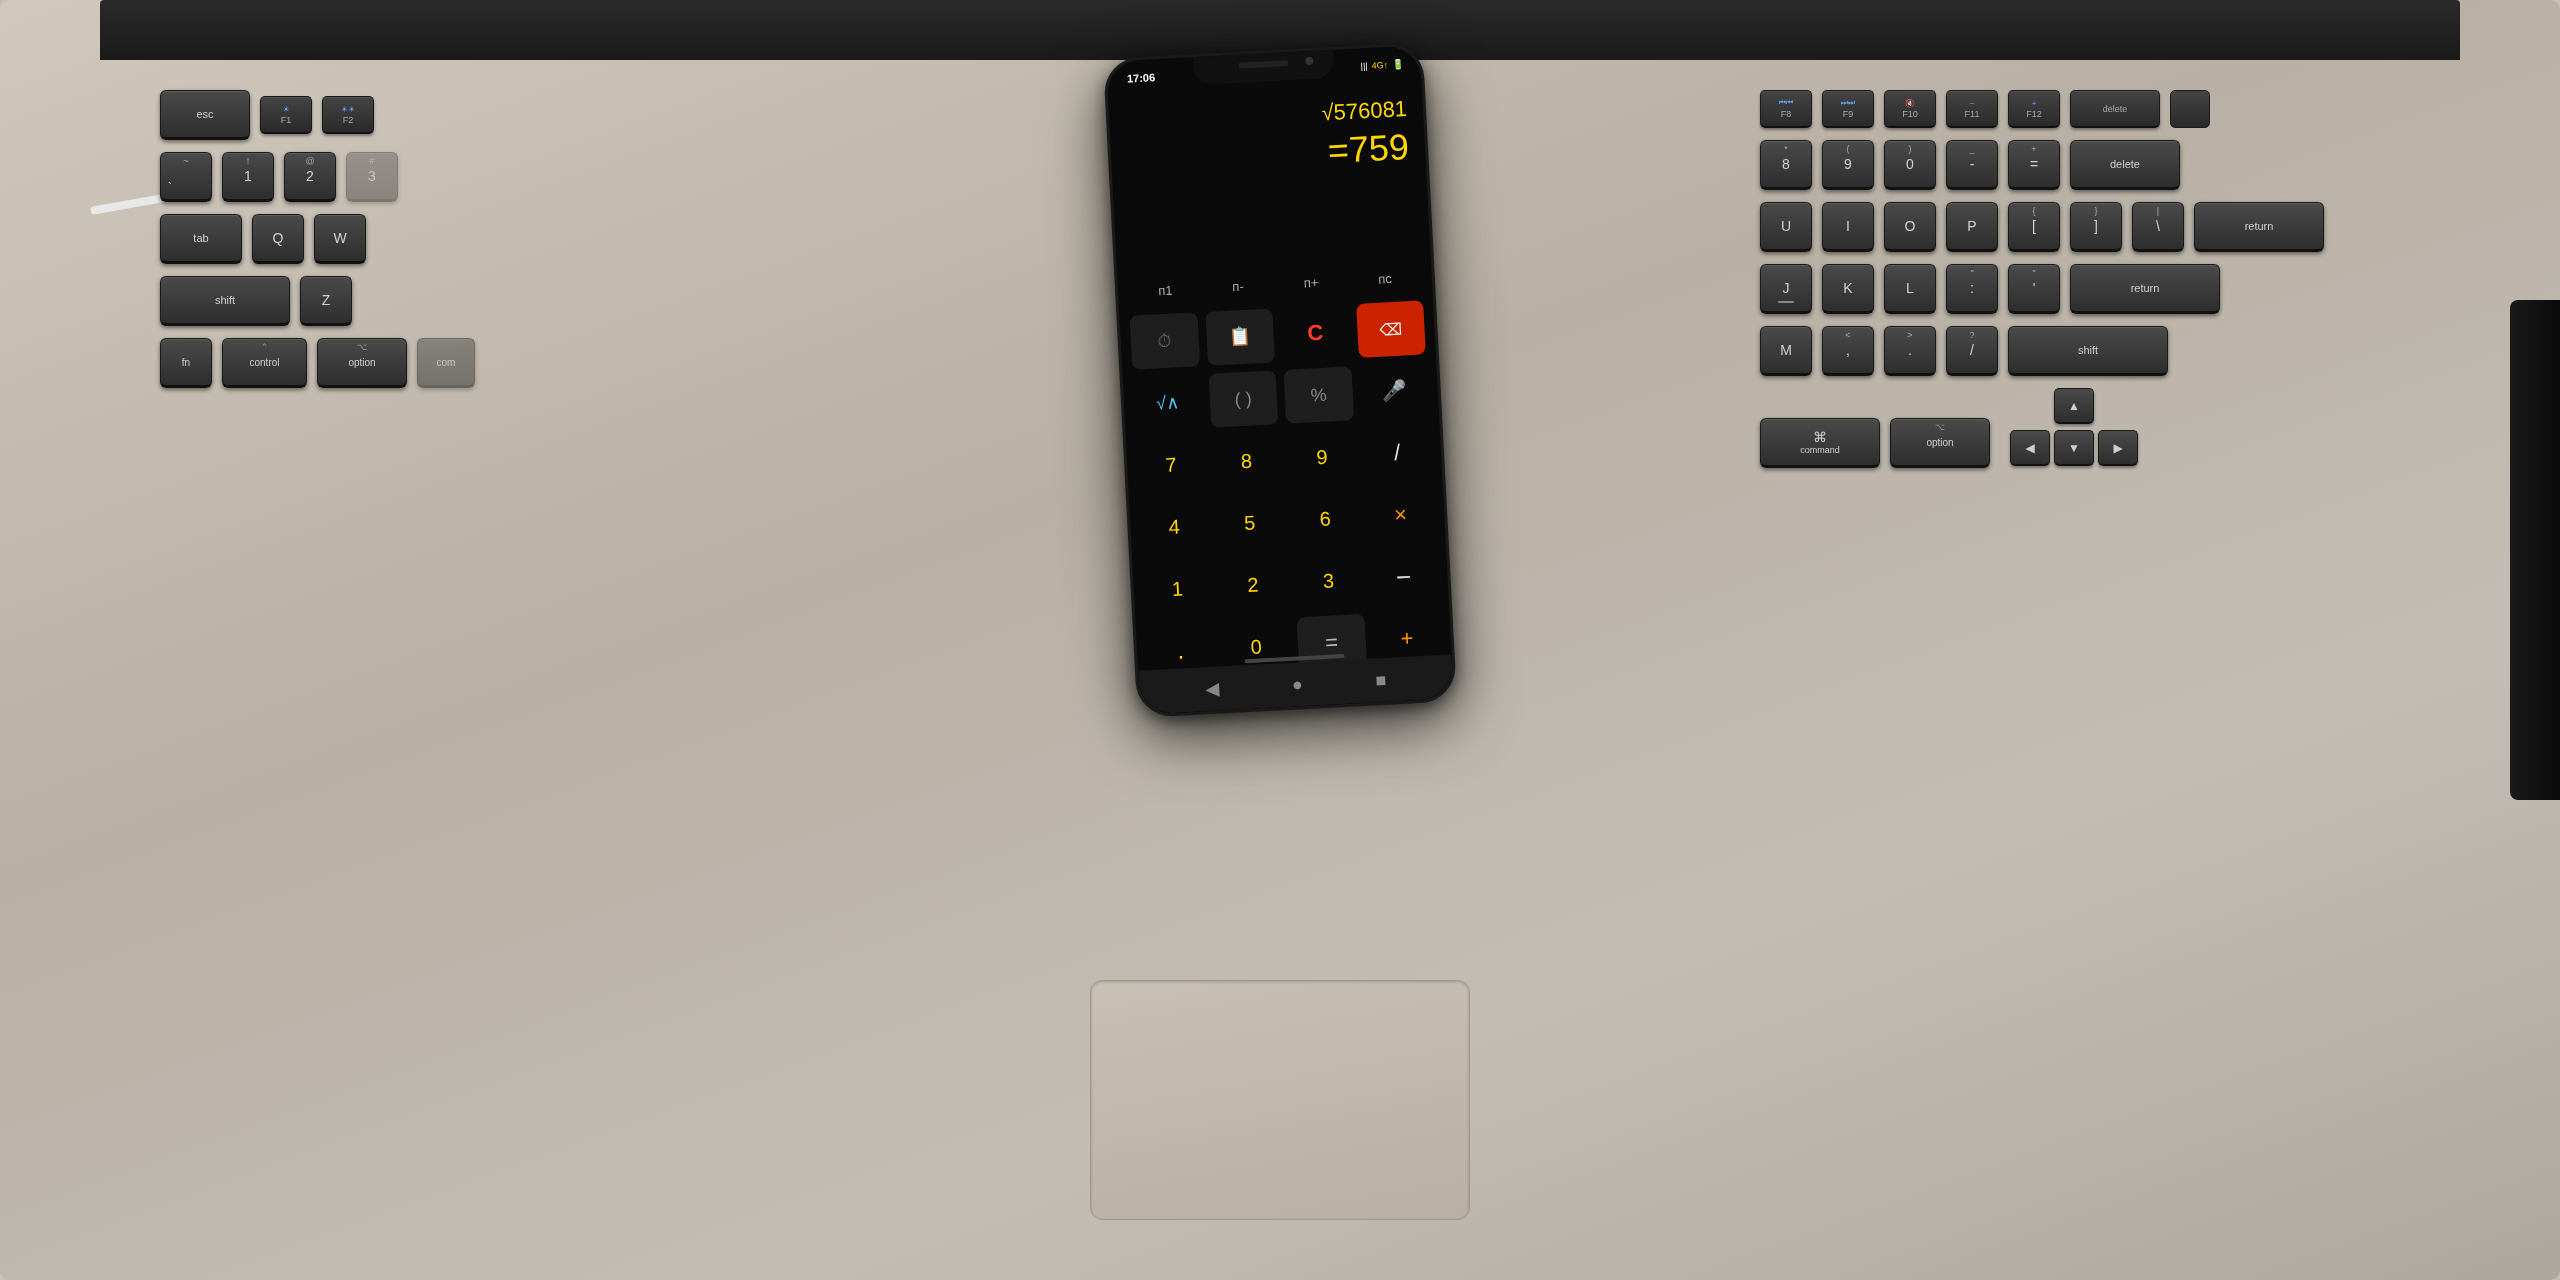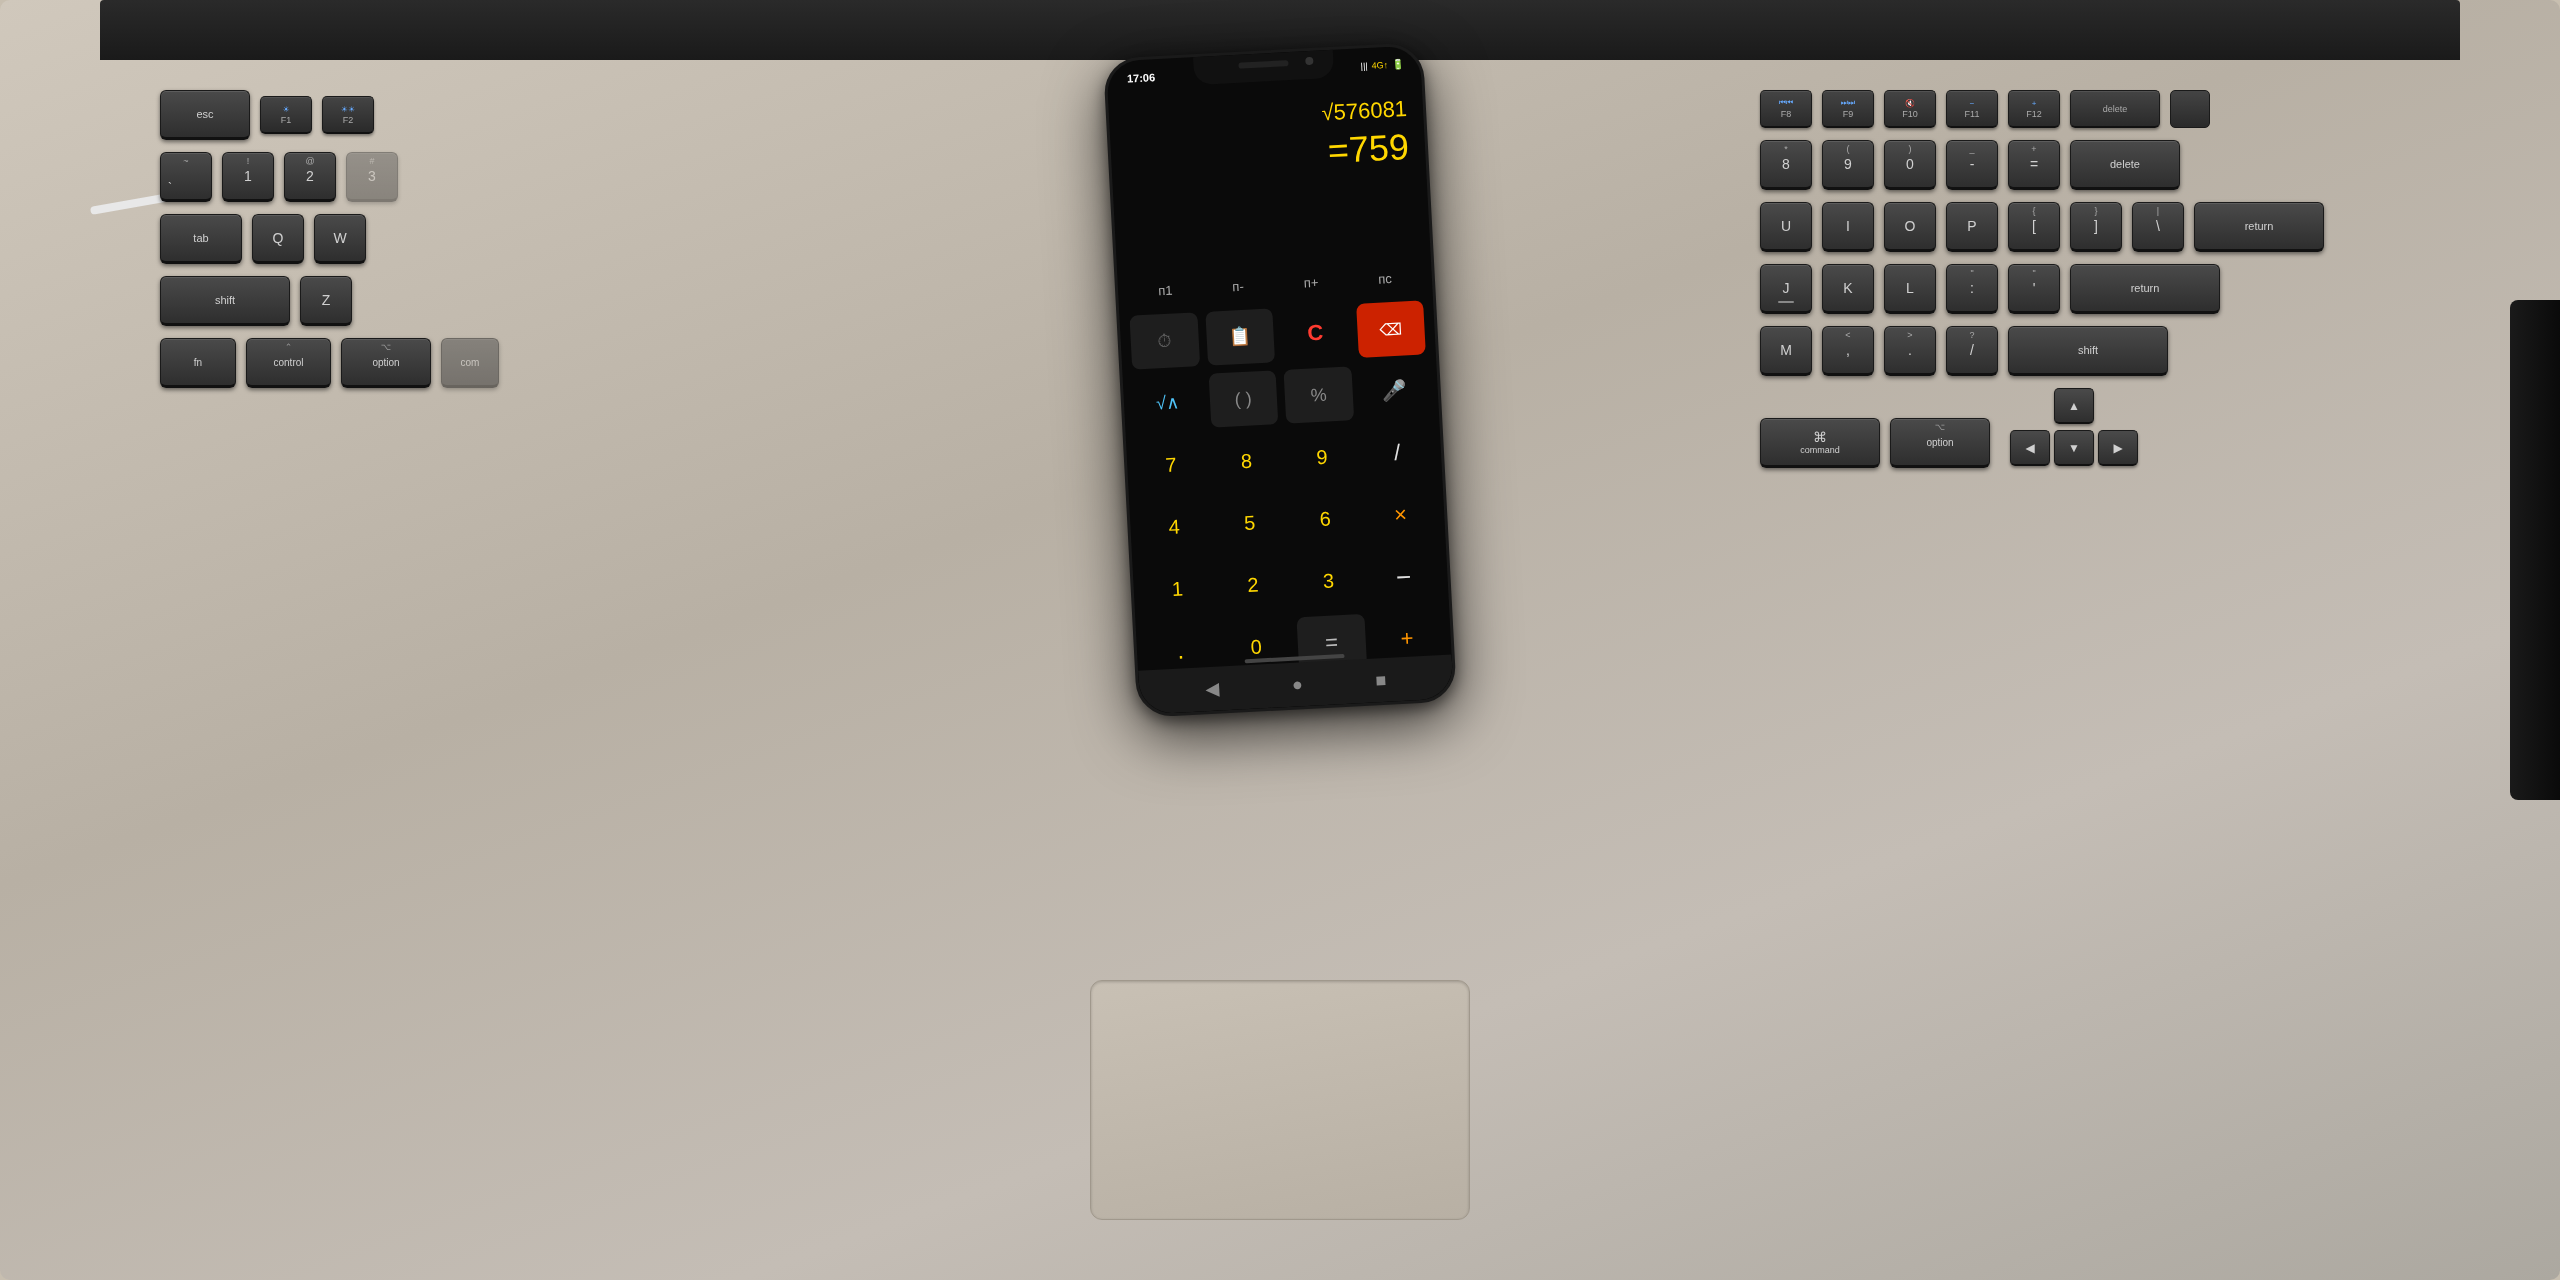--- a/index.html
+++ b/index.html
@@ -257,21 +257,21 @@
     .reg-key .k-top { font-size: 9px; color: #aaa; position: absolute; top: 3px; left: 50%; transform: translateX(-50%); }
     .reg-key .k-main { font-size: 14px; }
     .reg-key.cmd-key { width: 110px; font-size: 10px; }
     .reg-key.opt-key { width: 90px; font-size: 10px; }
     .reg-key.return-key { width: 120px; font-size: 11px; }
     .reg-key.delete-key { width: 100px; font-size: 11px; }
     .reg-key.shift-key { width: 140px; font-size: 11px; }
     .reg-key.esc-key { width: 90px; font-size: 11px; }
     .reg-key.tab-key { width: 82px; font-size: 11px; text-align: right; }
     .reg-key.caps-key { width: 90px; font-size: 10px; }
-    .reg-key.fn-main { width: 76px; font-size: 10px; }
+    .reg-key.fn-main { width: 52px; font-size: 10px; }
     .reg-key.ctrl-key { width: 75px; font-size: 10px; }
 
     
     .arrow-cluster {
       display: grid;
       grid-template-columns: repeat(3, 40px);
       grid-template-rows: repeat(2, 38px);
       gap: 4px;
     }
     .arrow-key {

